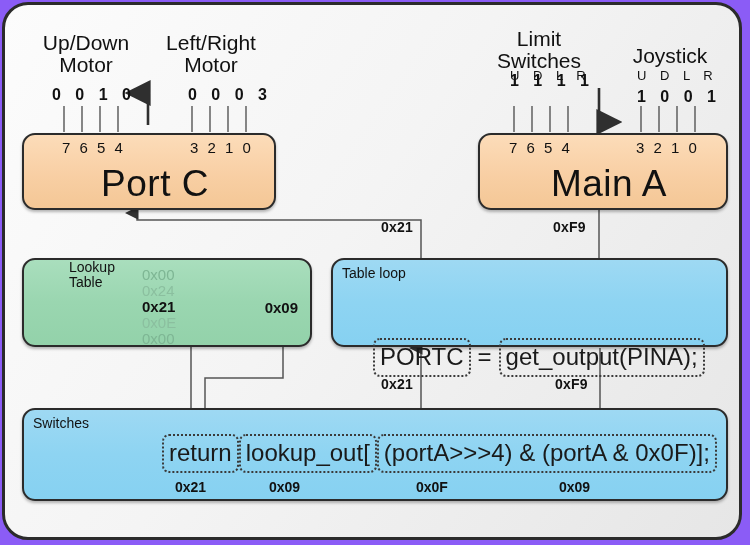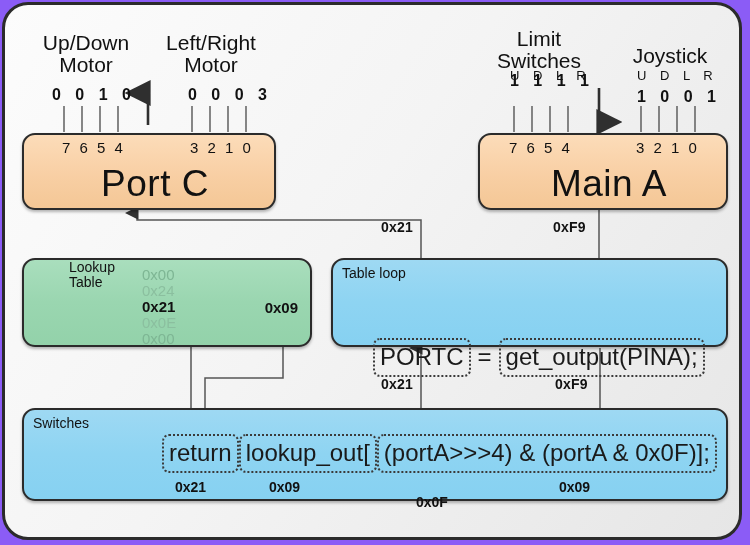--- a/index.html
+++ b/index.html
@@ -235,17 +235,17 @@
   </div>
 
   <div class="box code-block" style="left:22px;top:408px;width:706px;height:93px;">
     <div class="block-label">Switches</div>
     <div class="code-line" style="left:138px;top:24px;">
       <span class="seg seg-dot">return</span><span class="seg seg-dot">lookup_out[</span><span class="seg seg-dot">(portA&gt;&gt;&gt;4) &amp; (portA &amp; 0x0F)];</span>
     </div>
 
     <div class="undertag" style="left:151px;top:69px;">0x21</div>
     <div class="undertag" style="left:245px;top:69px;">0x09</div>
-    <div class="undertag" style="left:392px;top:84px;">0x0F</div>
+    <div class="undertag" style="left:392px;top:69px;">0x0F</div>
     <div class="undertag" style="left:535px;top:69px;">0x09</div>
   </div>
 
 </div>
 
 </body></html>

